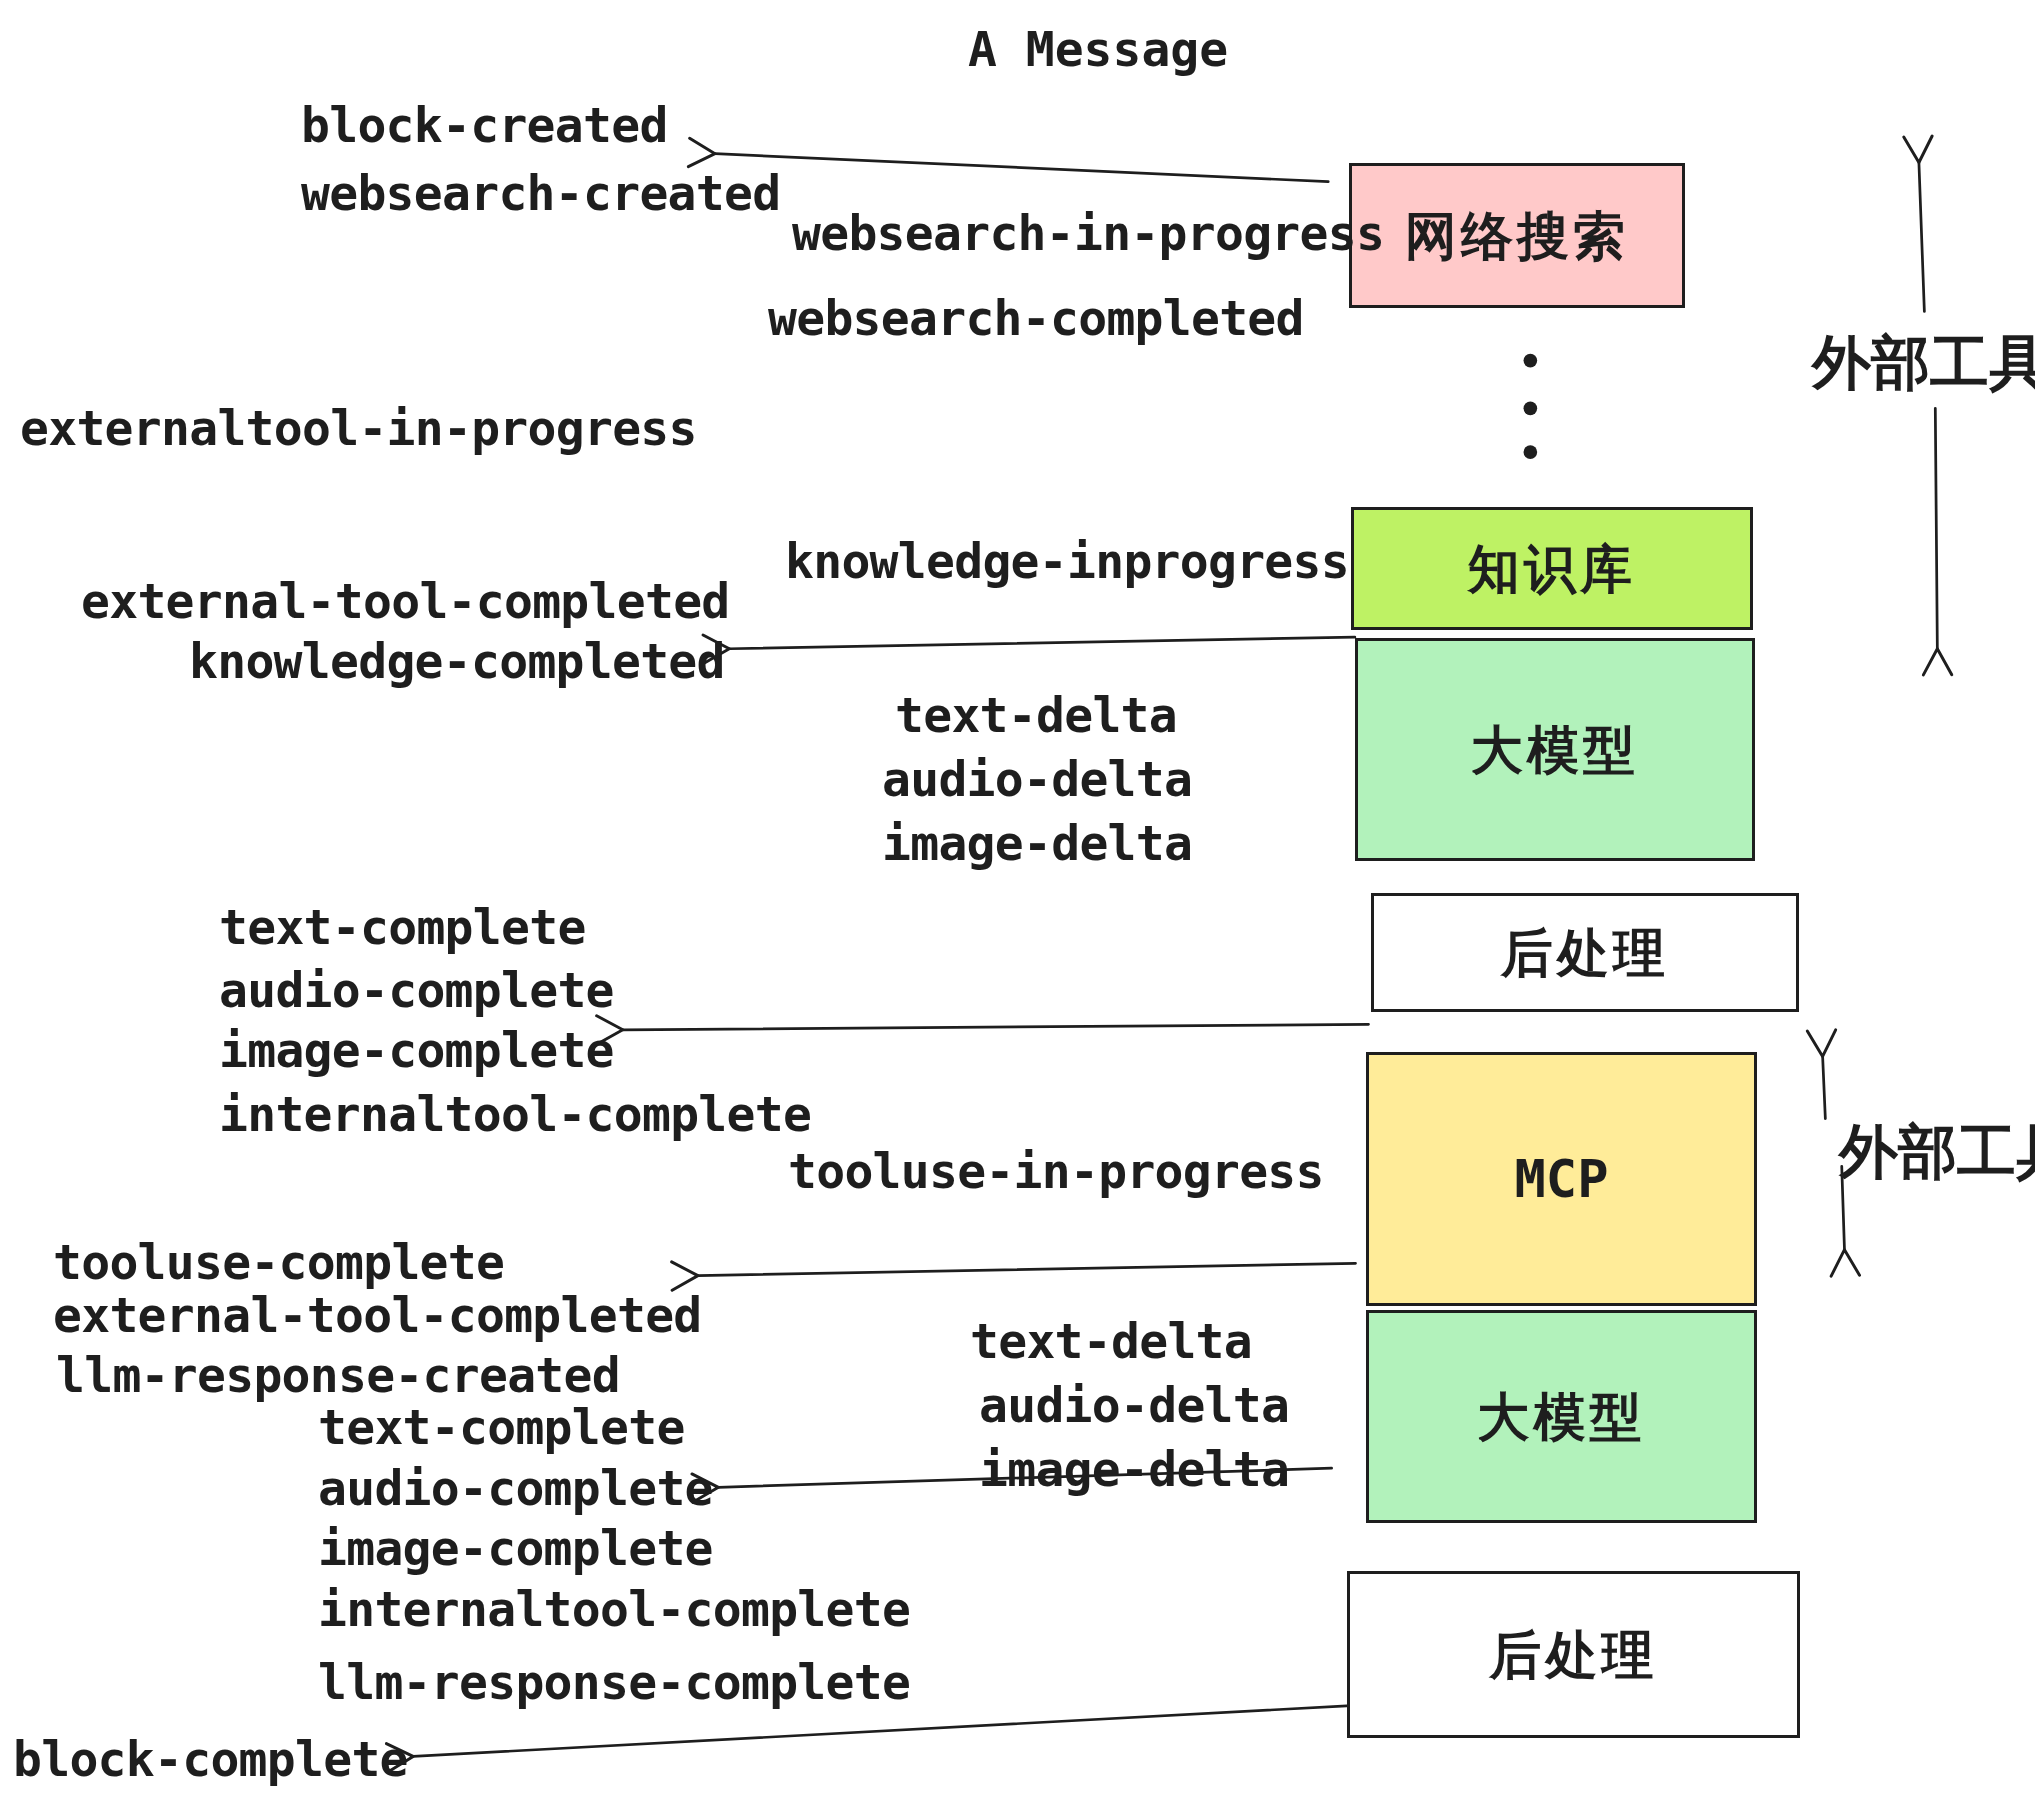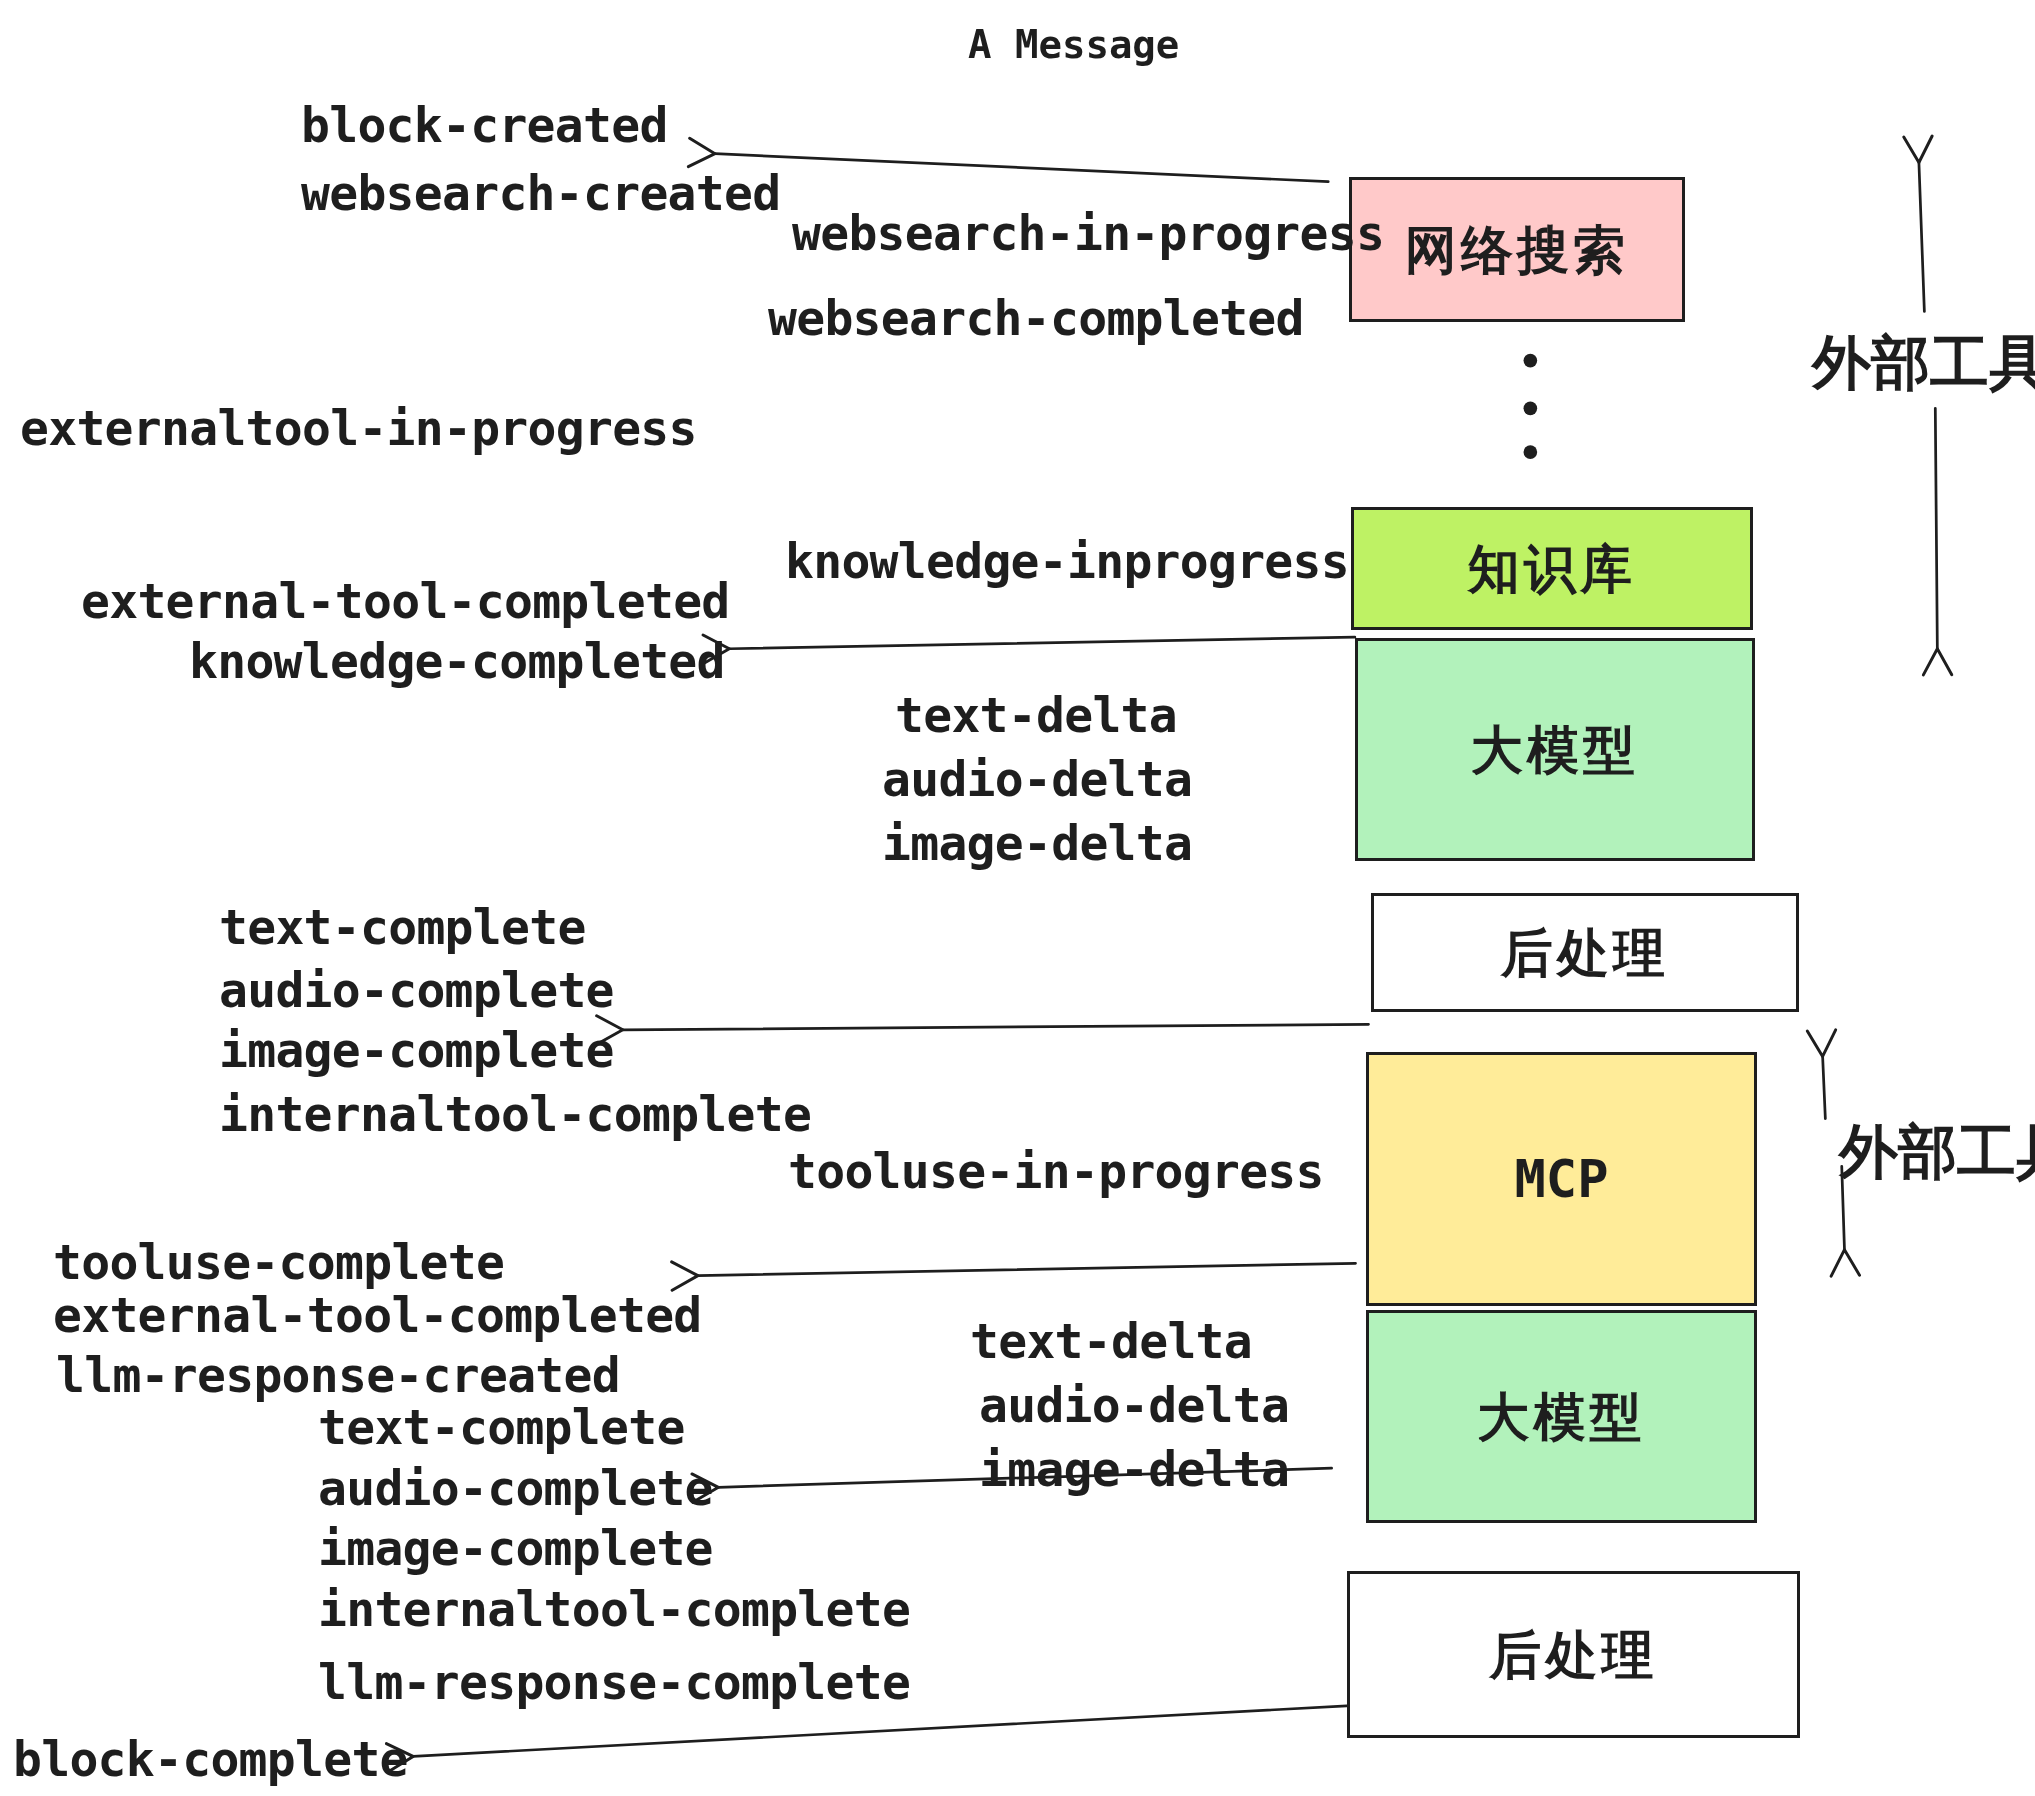--- a/index.html
+++ b/index.html
@@ -6,21 +6,21 @@
   .canvas{
     position:relative;
     width:2035px;height:1796px;
     background:#ffffff;
     overflow:hidden;
     font-family:"DejaVu Sans Mono","Liberation Mono",monospace;
     color:#1e1e1e;
   }
   .title{
     position:absolute;
-    font-size:39px;font-weight:bold;
+    font-size:48px;font-weight:bold;
     line-height:1;white-space:nowrap;
   }
   .event{
     position:absolute;
     font-size:48px;font-weight:bold;
     line-height:1;white-space:nowrap;
     letter-spacing:-0.7px;
   }
   .box{
     position:absolute;
@@ -74,21 +74,21 @@
         <line x1="2697" y1="1708" x2="2701" y2="1830" stroke="#1e1e1e" stroke-width="4" stroke-linecap="round" marker-end="url(#ah)"></line>
       </g>
     <g id="dots-group">
         <circle cx="2241" cy="528" r="10" fill="#1e1e1e"></circle>
         <circle cx="2241" cy="598" r="10" fill="#1e1e1e"></circle>
         <circle cx="2241" cy="662" r="10" fill="#1e1e1e"></circle>
       </g>
   </svg>
 
   <div id="boxes-layer">
-      <div class="box" style="left: 1349px; top: 177px; width: 336px; height: 145px; background: rgb(255, 201, 201);">
+      <div class="box" style="left: 1349px; top: 163px; width: 336px; height: 145px; background: rgb(255, 201, 201);">
         <span class="lbl">网络搜索</span>
       </div>
       <div class="box" style="left: 1351px; top: 507px; width: 402px; height: 123px; background: #bef264;">
         <span class="lbl">知识库</span>
       </div>
       <div class="box" style="left: 1355px; top: 638px; width: 400px; height: 223px; background: rgb(178, 242, 187);">
         <span class="lbl">大模型</span>
       </div>
       <div class="box" style="left: 1371px; top: 893px; width: 428px; height: 119px; background: rgb(255, 255, 255);">
         <span class="lbl">后处理</span>

